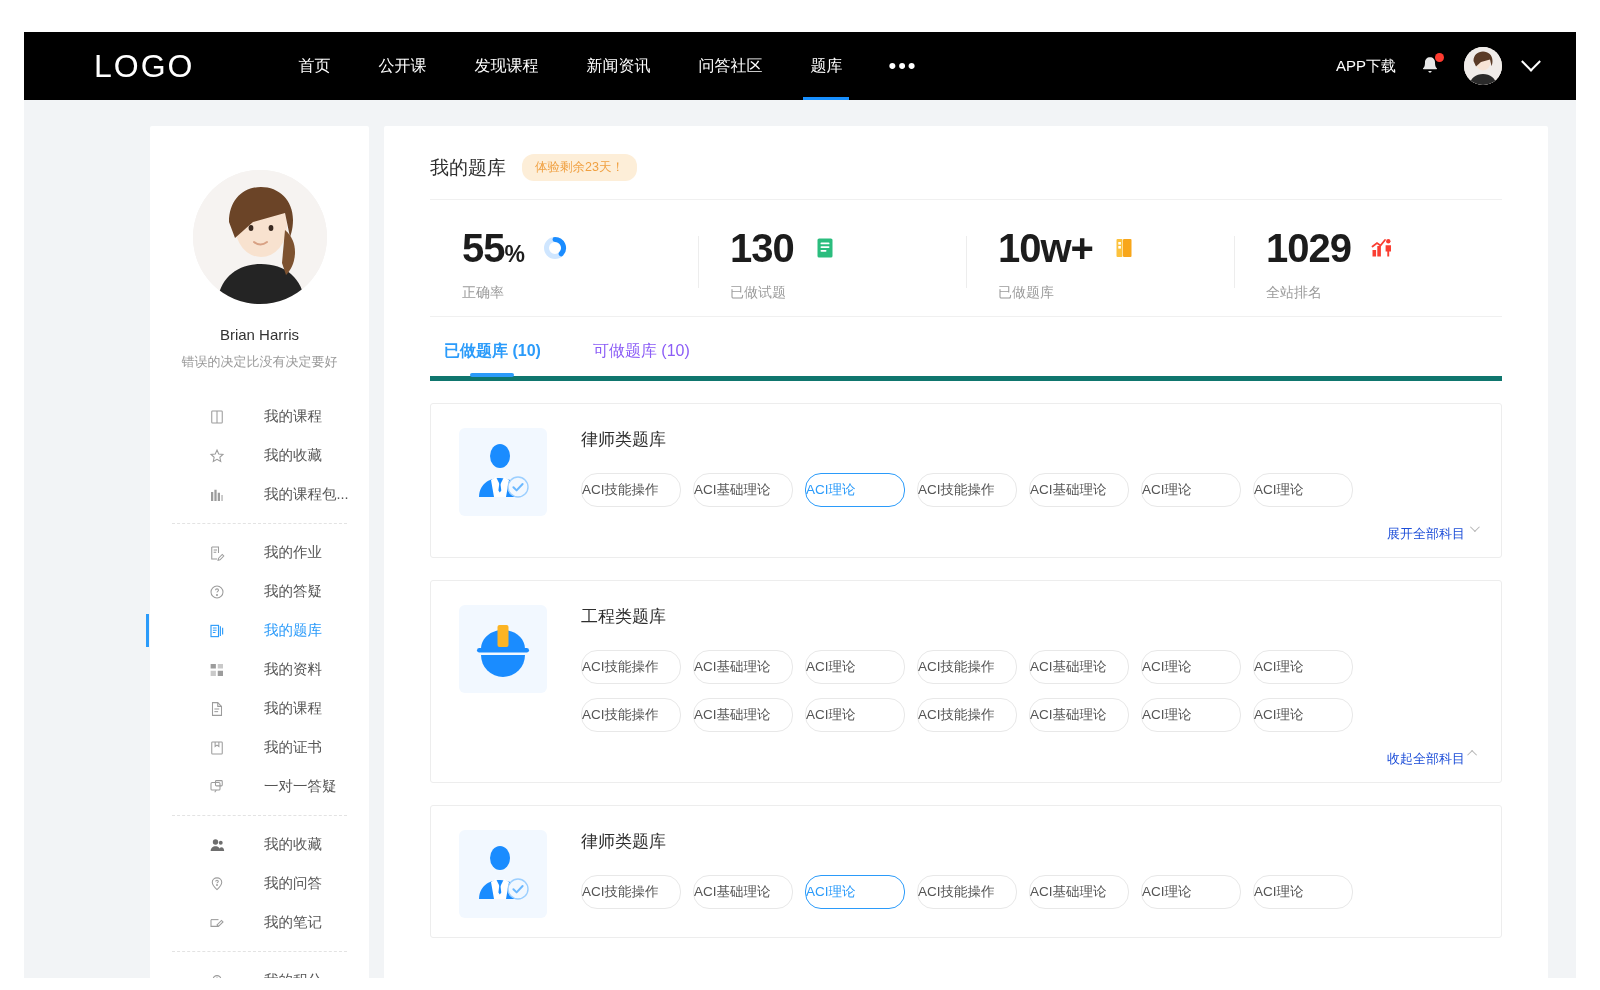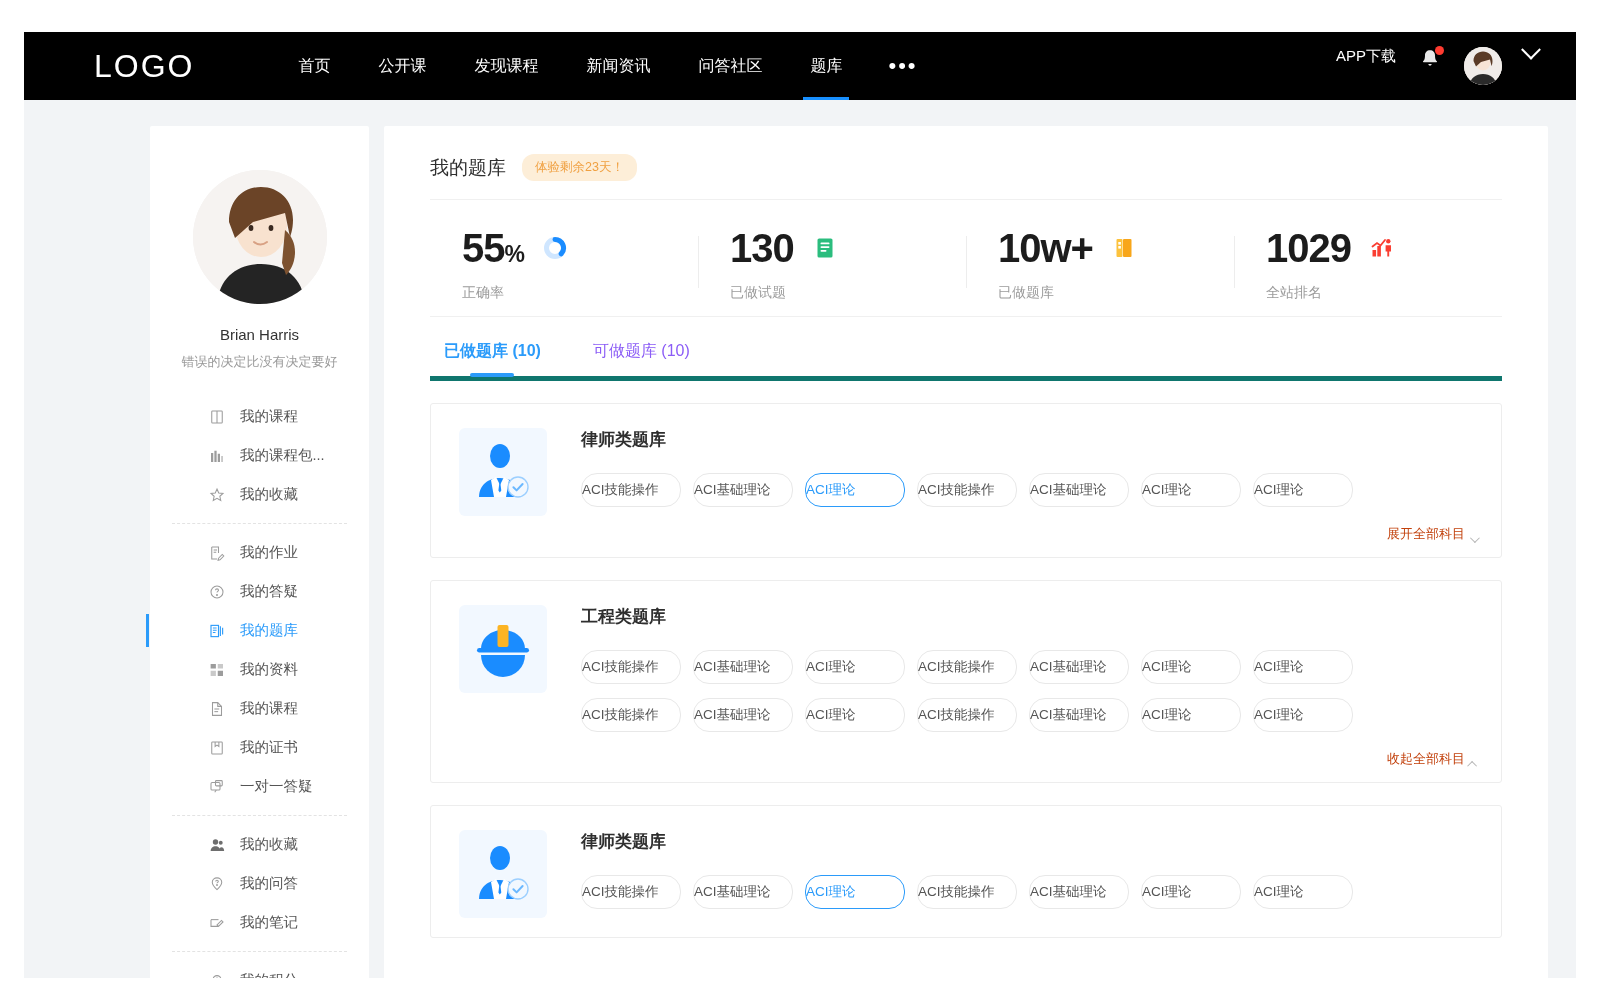--- a/index.html
+++ b/index.html
@@ -63,20 +63,21 @@
     letter-spacing: 2px;
     padding: 0 22px;
     display: flex;
     align-items: center;
     height: 68px;
     cursor: pointer;
   }
   .header-right {
     margin-left: auto;
     display: flex;
+    align-items: center;
     gap: 22px;
   }
   .app-download {
     color: #ffffff;
     font-size: 15px;
     cursor: pointer;
     white-space: nowrap;
   }
   .bell-wrap { position: relative; width: 24px; height: 24px; cursor: pointer; }
   .bell-dot {
@@ -154,21 +155,21 @@
     width: 3px; height: 33px;
     background: #2b9bfa;
   }
   .menu-ico {
     width: 18px; height: 18px;
     margin-right: 14px;
     display: flex; align-items: center; justify-content: center;
     flex: 0 0 18px;
   }
   .menu-ico svg { display: block; }
-  .menu-label { position: relative; white-space: nowrap; }
+  .menu-label { position: relative; white-space: nowrap; margin-left: 24px; }
   .divider {
     height: 1px;
     margin: 9px 22px 9px 22px;
     border-top: 1px dashed #e3e3e3;
   }
 
   
   .main {
     flex: 1;
     background: #ffffff;
@@ -276,21 +277,20 @@
     border-radius: 6px;
     background: #f2f8ff;
     display: flex; align-items: center; justify-content: center;
     flex: 0 0 88px;
   }
   .card-body { flex: 1; min-width: 0; }
   .card-title {
     font-size: 17px;
     color: #2f2f2f;
     margin-bottom: 22px;
-    font-weight: bold;
   }
   .tag-row {
     display: flex;
     gap: 12px;
     margin-bottom: 14px;
     flex-wrap: nowrap;
   }
   .tag {
     border: 1px solid #e8e8e8;
     border-radius: 16px;
@@ -302,23 +302,23 @@
     cursor: pointer;
     white-space: nowrap;
   }
   .tag.sel {
     border-color: #2b9bfa;
     color: #2b9bfa;
   }
   .card-foot {
     display: flex;
     justify-content: flex-end;
-    align-items: flex-end;
+    align-items: flex-start;
     gap: 5px;
-    color: #c2410c;
+    color: #1d4ed8;
     font-size: 13px;
     cursor: pointer;
     padding-top: 4px;
   }
   .chev-sm {
     width: 7px; height: 7px;
     border-right: 1.4px solid #b6b6b6;
     border-bottom: 1.4px solid #b6b6b6;
   }
   .chev-sm.down { transform: rotate(45deg) translateY(-2px); }
@@ -384,36 +384,36 @@
             <span class="menu-ico">
               <svg width="18" height="18" viewBox="0 0 24 24" fill="none" stroke="#9c9c9c" stroke-width="1.4">
                 <rect x="5" y="4" width="14" height="16" rx="1"></rect>
                 <line x1="12" y1="4" x2="12" y2="20"></line>
               </svg>
             </span>
             <span class="menu-label">我的课程</span>
           </div>
           <div class="menu-item">
             <span class="menu-ico">
+              <svg width="18" height="18" viewBox="0 0 24 24" fill="none" stroke="#9c9c9c" stroke-width="1.4">
+                <polygon points="12,4 14.3,9.3 20,9.9 15.8,13.7 17,19.4 12,16.5 7,19.4 8.2,13.7 4,9.9 9.7,9.3"></polygon>
+              </svg>
+            </span>
+            <span class="menu-label">我的收藏</span>
+          </div>
+          <div class="menu-item">
+            <span class="menu-ico">
               <svg width="18" height="18" viewBox="0 0 24 24">
                 <rect x="4" y="8" width="3" height="12" fill="#9c9c9c"></rect>
                 <rect x="8.5" y="5" width="3" height="15" fill="#9c9c9c"></rect>
                 <rect x="13" y="9" width="3" height="11" fill="#9c9c9c"></rect>
                 <rect x="17.5" y="12" width="2.5" height="8" fill="#c9c9c9"></rect>
               </svg>
             </span>
             <span class="menu-label">我的课程包...</span>
-          </div>
-          <div class="menu-item">
-            <span class="menu-ico">
-              <svg width="18" height="18" viewBox="0 0 24 24" fill="none" stroke="#9c9c9c" stroke-width="1.4">
-                <polygon points="12,4 14.3,9.3 20,9.9 15.8,13.7 17,19.4 12,16.5 7,19.4 8.2,13.7 4,9.9 9.7,9.3"></polygon>
-              </svg>
-            </span>
-            <span class="menu-label">我的收藏</span>
           </div>
           <div class="divider"></div>
           <div class="menu-item">
             <span class="menu-ico">
               <svg width="18" height="18" viewBox="0 0 24 24" fill="none" stroke="#9c9c9c" stroke-width="1.4">
                 <path d="M5 4h9l0 8"></path>
                 <line x1="7.5" y1="8" x2="12" y2="8"></line>
                 <line x1="7.5" y1="11" x2="11" y2="11"></line>
                 <path d="M5 4v16h7"></path>
                 <path d="M14 19l5-5 2 2-5 5-2.6.6z"></path>

